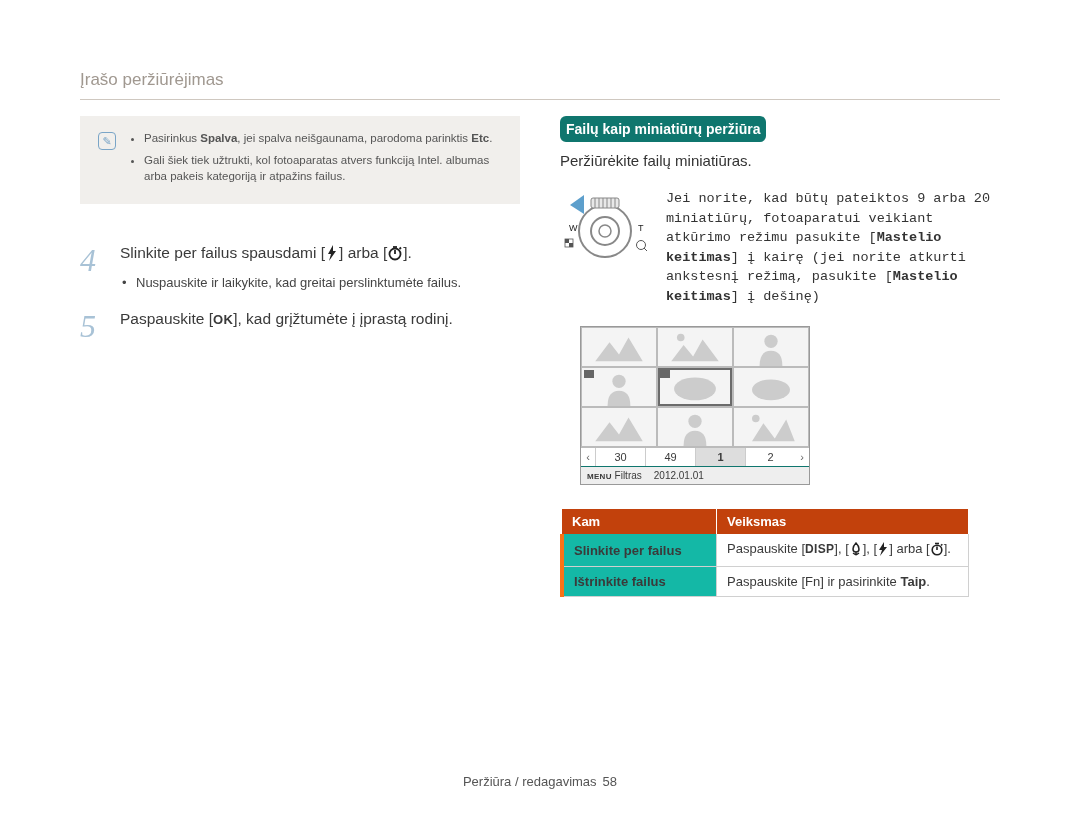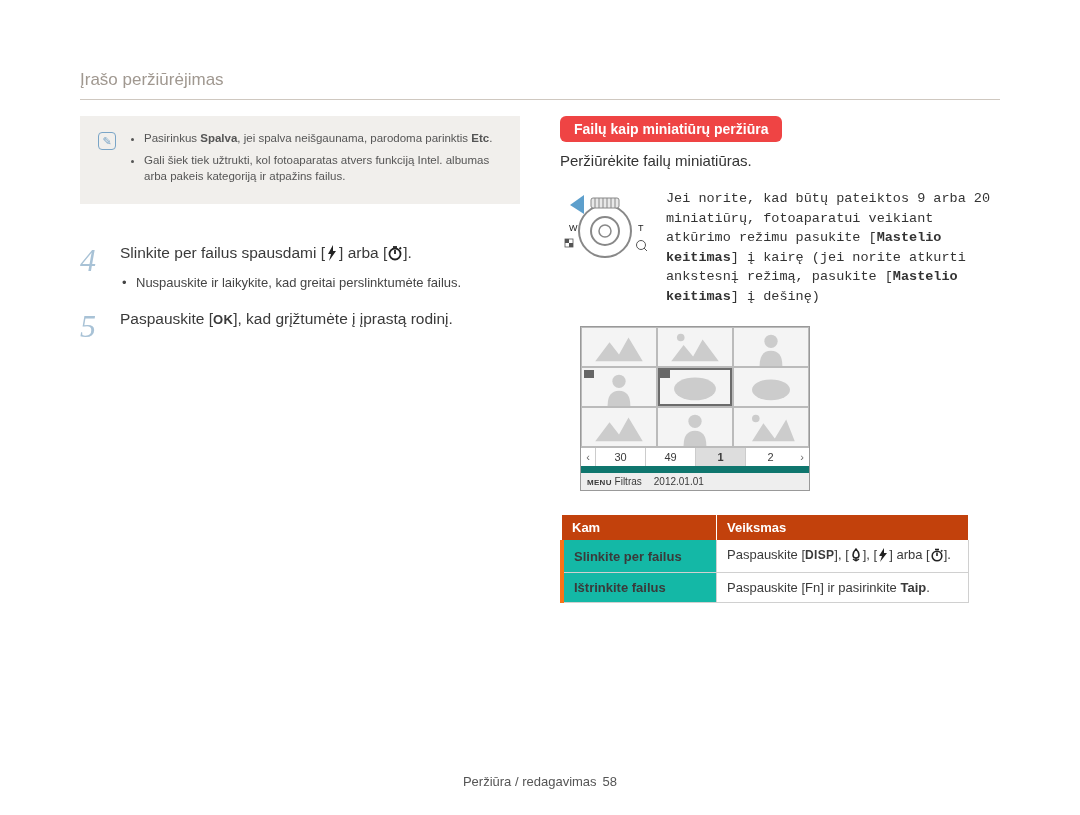--- a/index.html
+++ b/index.html
@@ -70,25 +70,25 @@
   .step-body { flex: 1; font-size: 15.5px; color: #3a3a3a; }
   .step-body .subline { font-size: 13px; color: #444; margin-top: 10px; margin-left: 16px; position: relative; }
   .step-body .subline::before { content:"•"; position:absolute; left:-14px; }
 
   .inline-icon {
     display: inline-block;
     vertical-align: -3px;
   }
 
   .section-pill {
-    background: #ef4444;
+    background: #0f766e;
     color: #fff;
     font-weight: bold;
     font-size: 14px;
-    padding: 5px 14px;
+    padding: 5px 6px;
     border-radius: 6px;
     display: inline-block;
     margin-bottom: 10px;
   }
   .section-sub { font-size: 15px; margin-bottom: 20px; color:#333; }
 
   .dial-row {
     display: flex;
     gap: 16px;
     margin-bottom: 20px;
@@ -124,21 +124,21 @@
     font-size: 11px;
     border-top: 1px solid #bbb;
   }
   .thumb-bar .arrow { width:14px; text-align:center; color:#666;}
   .thumb-date-cell { flex:1; text-align:center; padding: 3px 0; border-left:1px solid #ccc;}
   .thumb-bar2 {
     display:flex;
     font-size: 10px;
     background: #eee;
     padding: 3px 6px;
-    border-top:7px solid #0f766e;
+    border-top:1px solid #0f766e;
     gap: 12px;
   }
   .thumb-bar2 .menu-lbl { font-weight: bold; letter-spacing: 0.3px; font-size:8px; }
 
   table.actions {
     border-collapse: collapse;
     width: 93%;
     font-size: 13px;
   }
   table.actions th {

